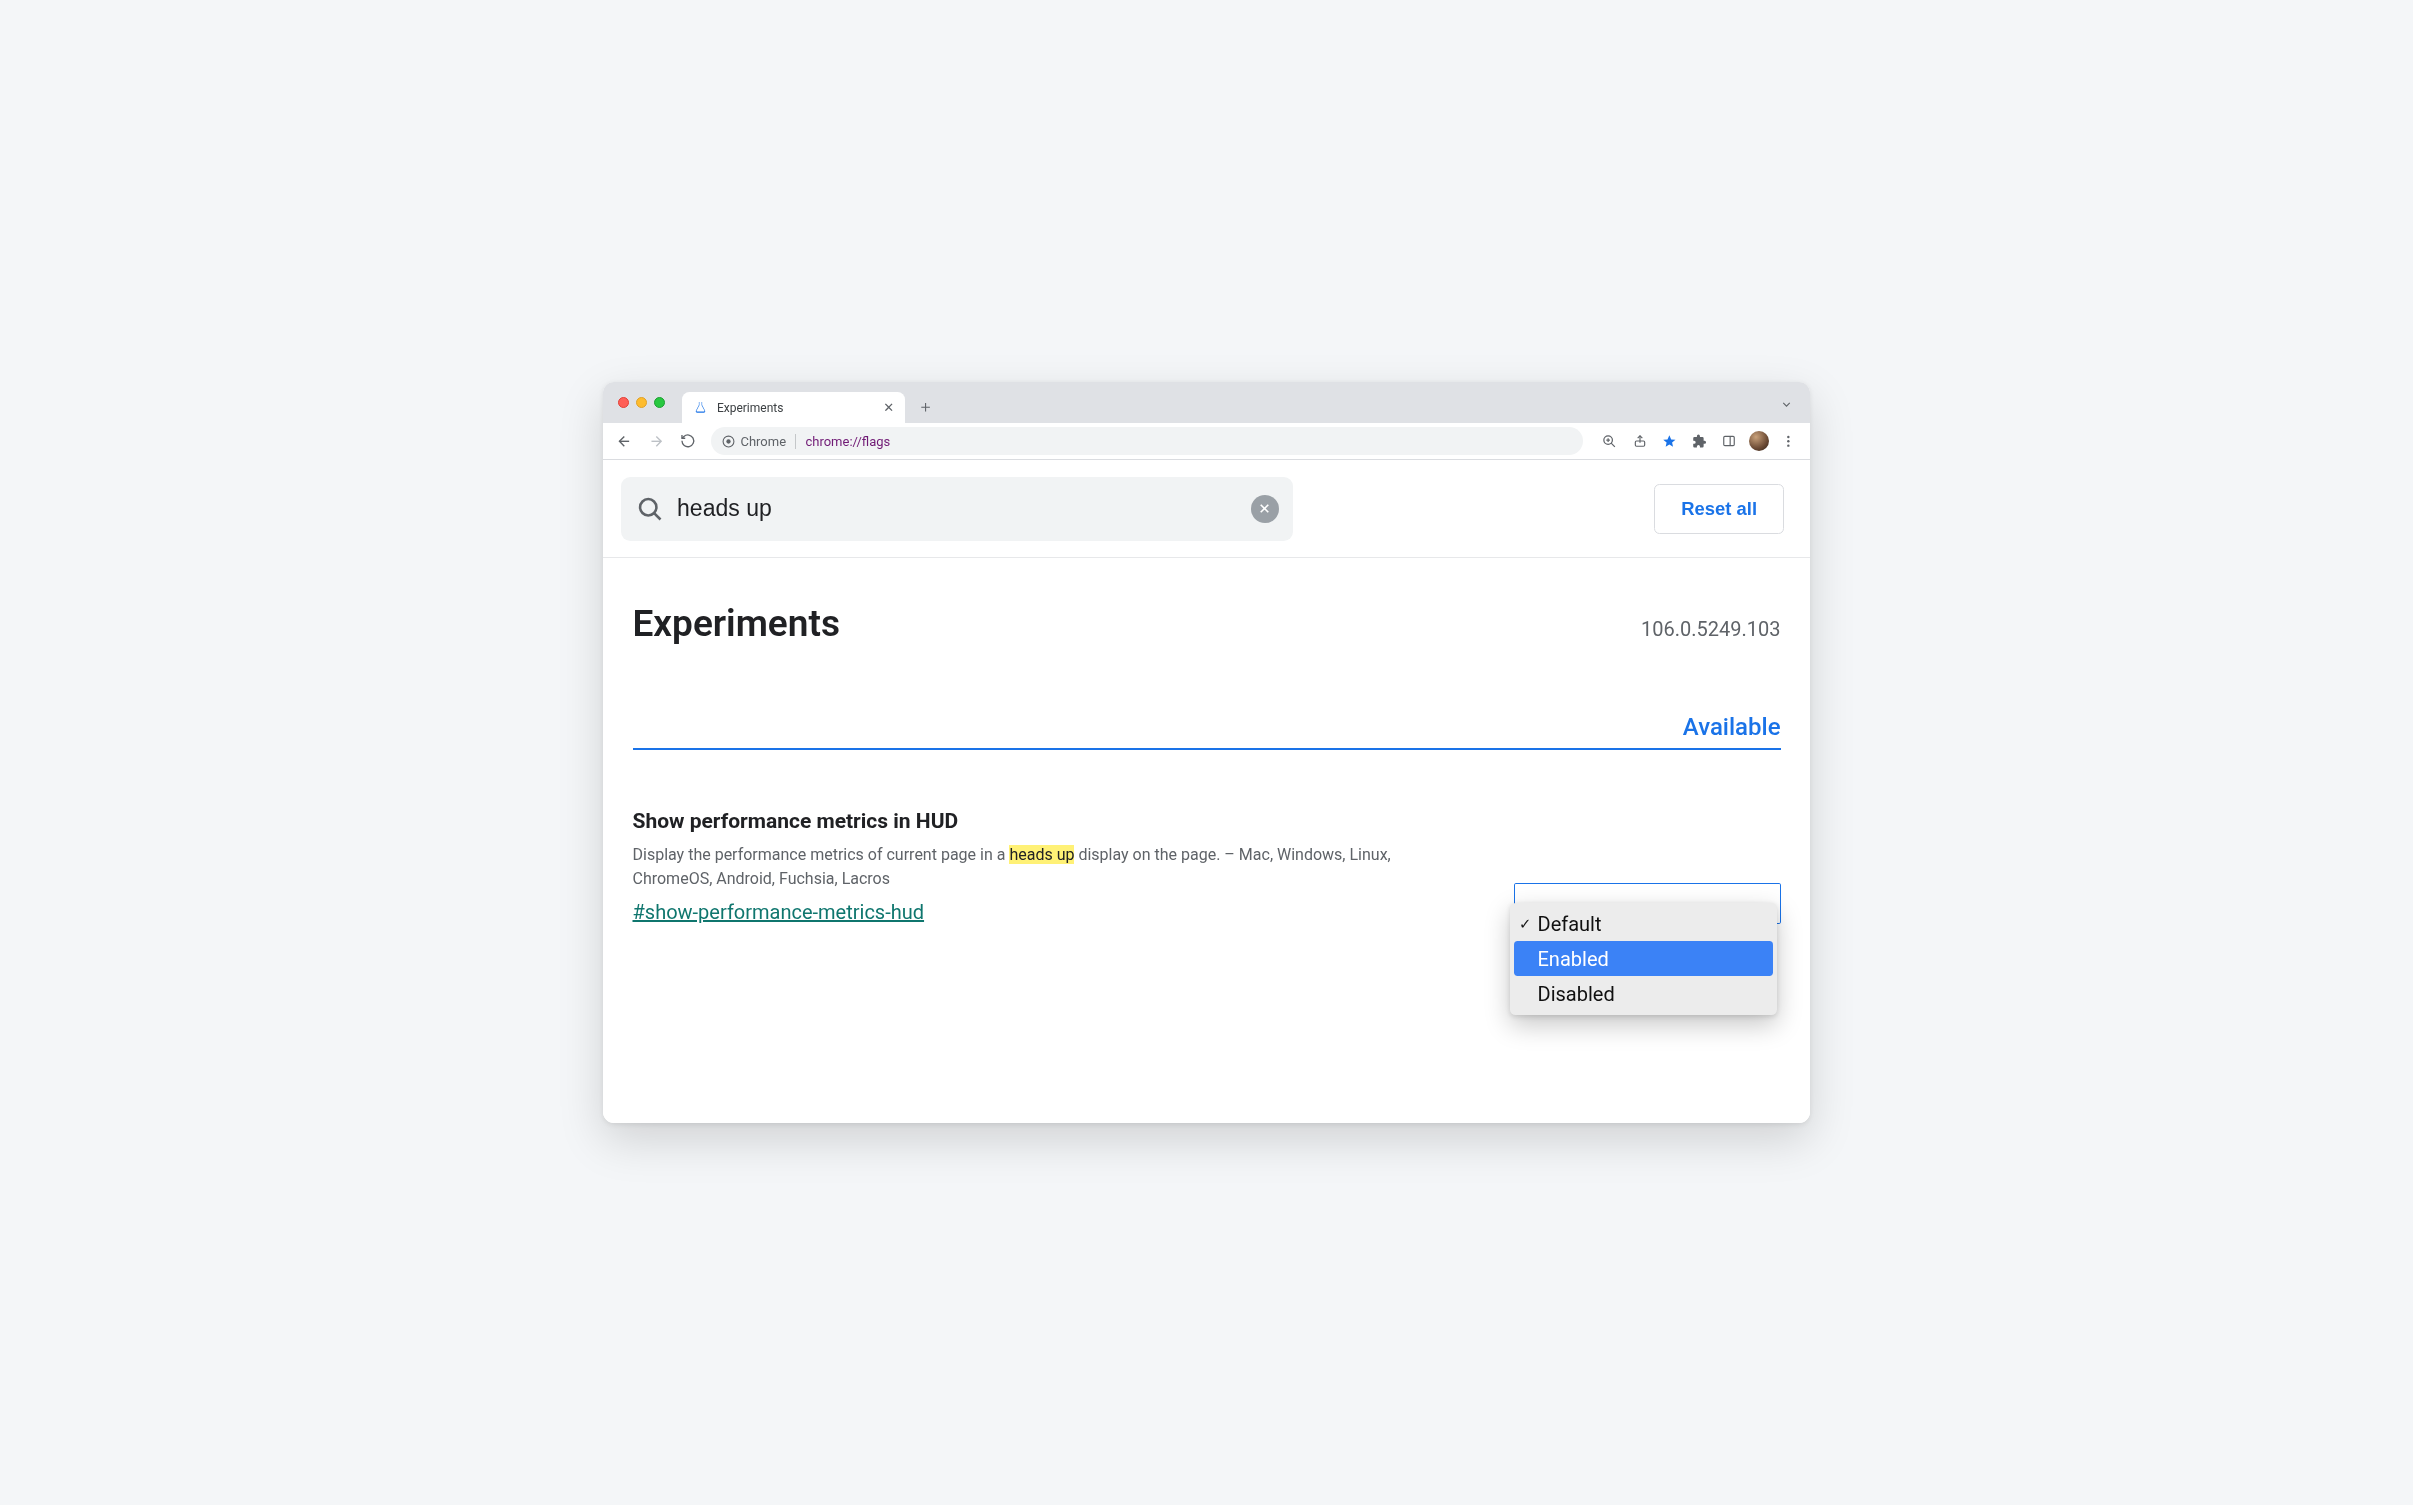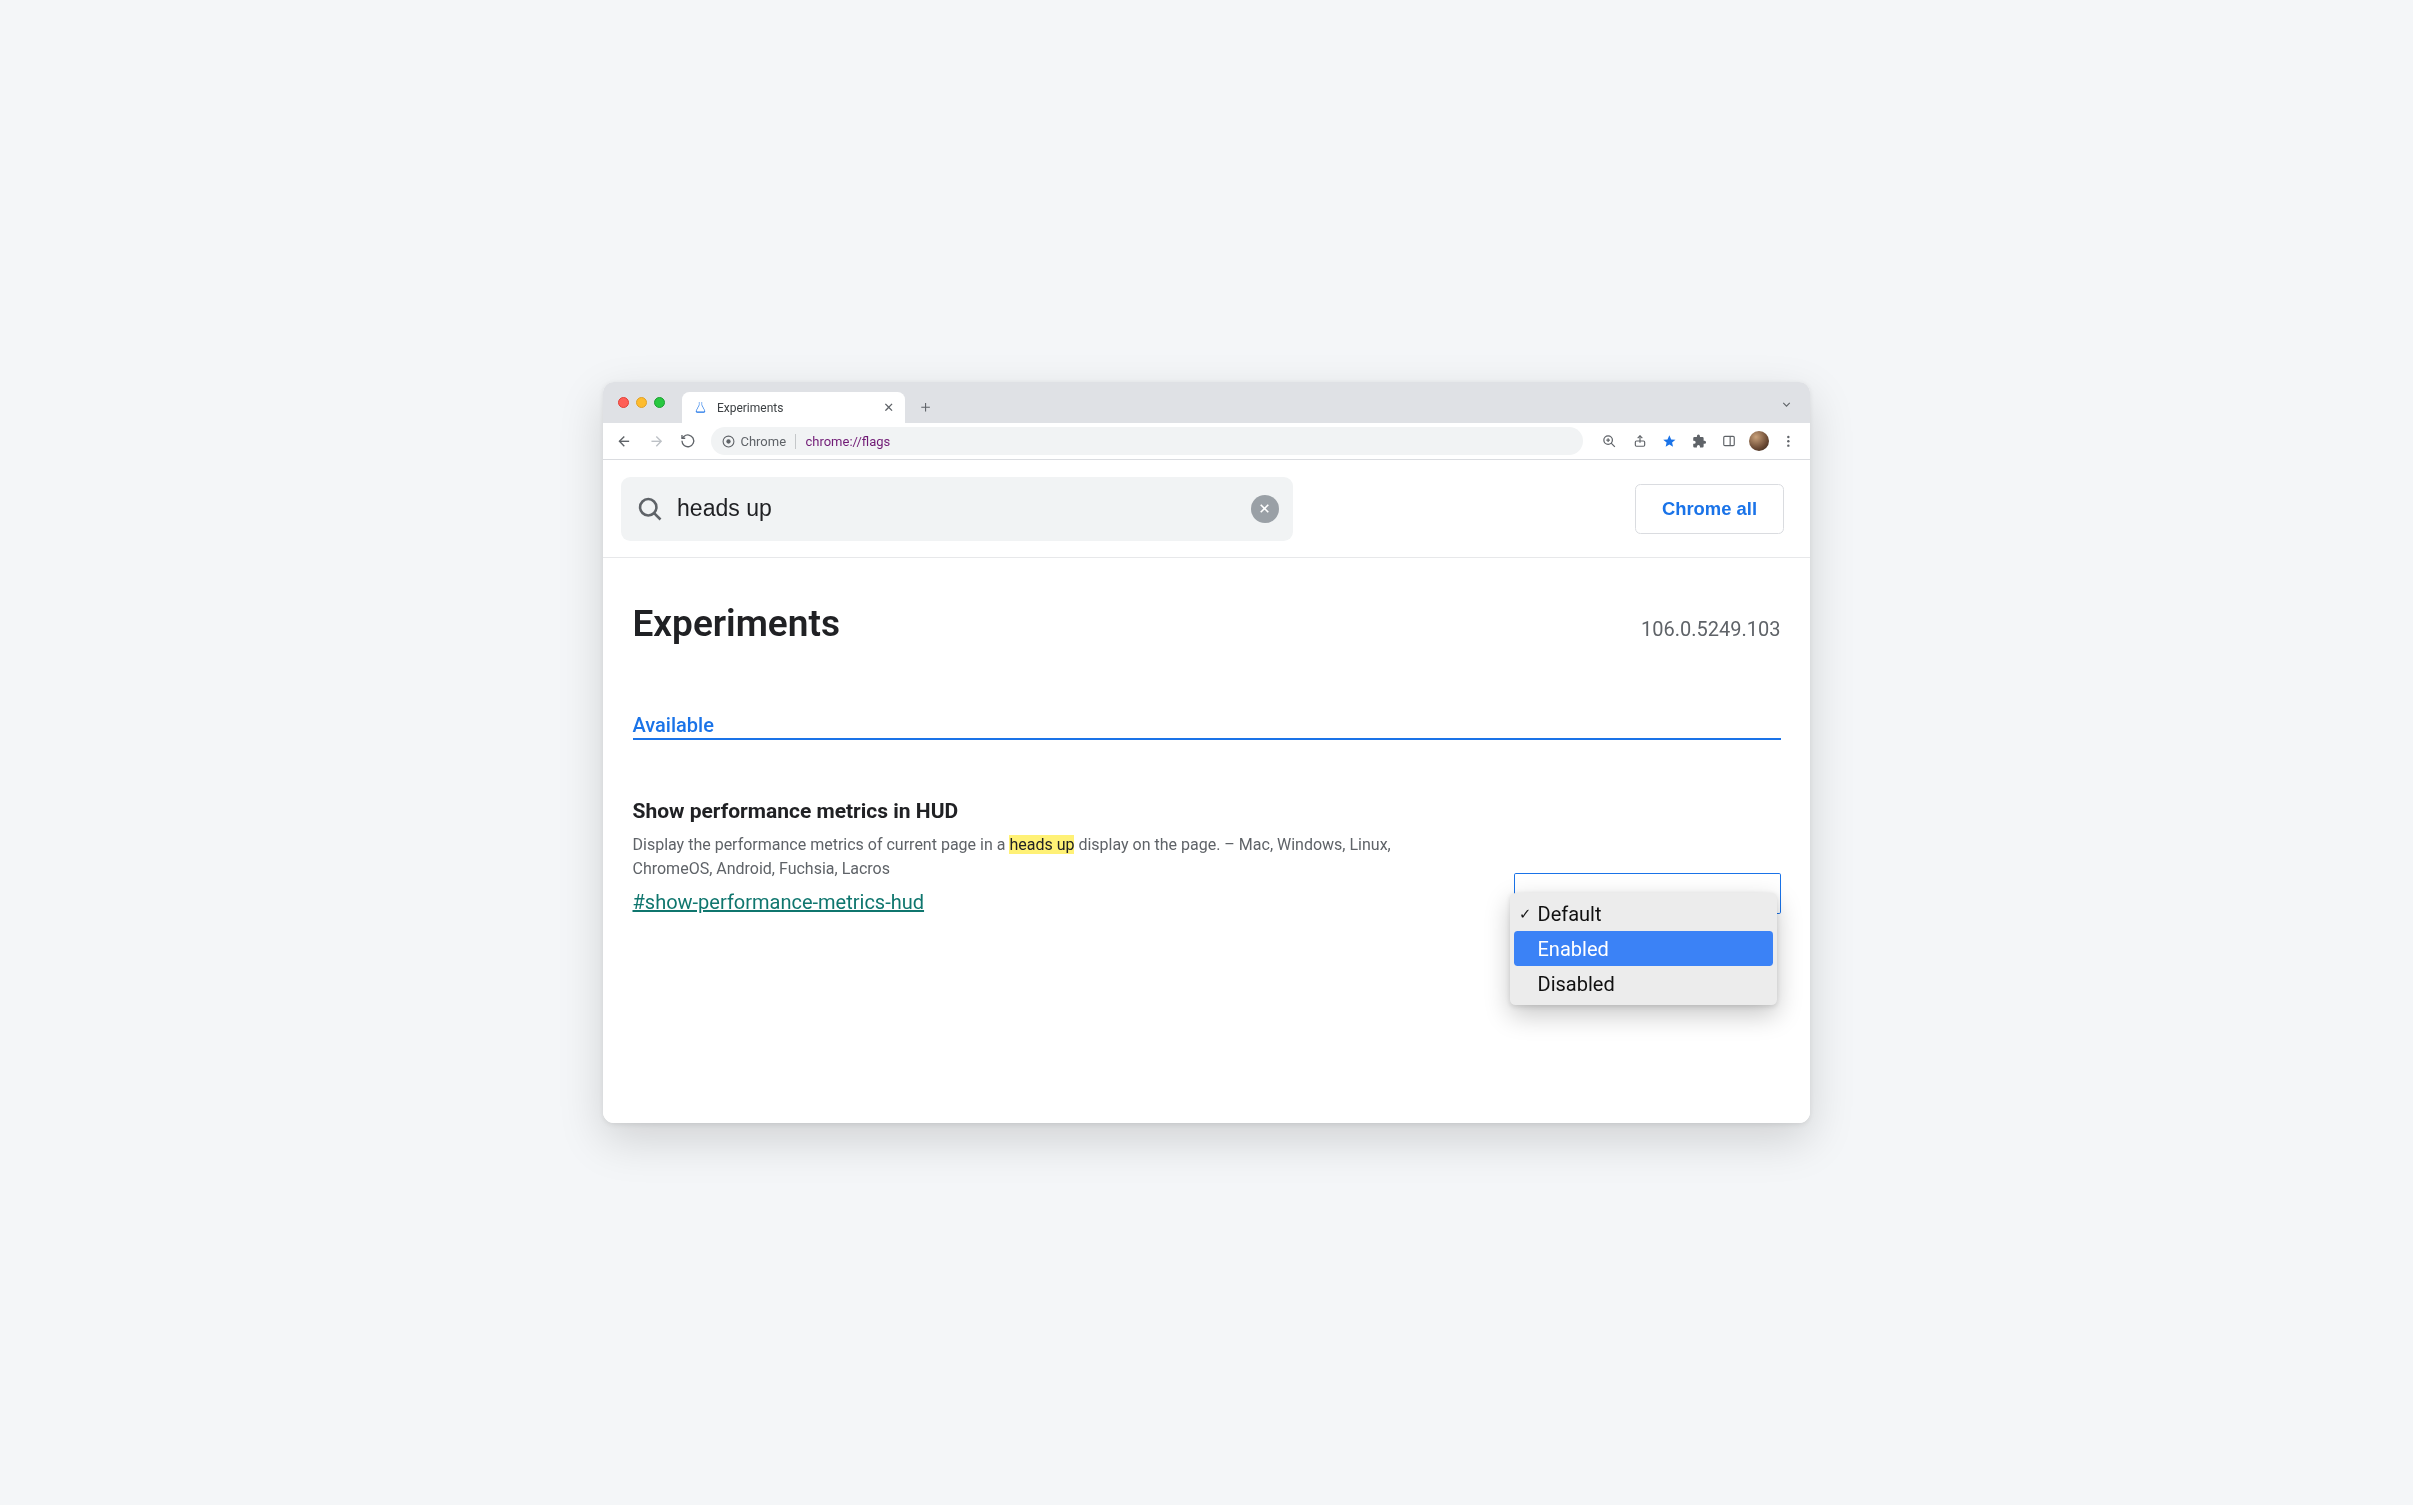--- a/index.html
+++ b/index.html
@@ -166,21 +166,21 @@
     display:flex; align-items:baseline; justify-content:space-between;
     padding: 44px 29.5px 9.2px 29.5px;
   }
   .header-row h1 { font-size: 37px; font-weight:600; color:#202124; }
   .version { font-size: 20px; color:#5f6368; }
 
   .tabs {
     display:flex; margin: 46px 29.5px 0 29.5px;
   }
   .tabitem {
-    flex:1; text-align:left; font-size:20px; padding: 13px 0 1px 0;
+    flex:1; text-align:right; font-size:24px; padding: 13px 0 7px 0;
     cursor:pointer; color:#5f6368;
     border-bottom: 0.9px solid #5f6368;
   }
   .tabitem.active {
     color:#1a73e8; font-weight:500;
     border-bottom: 2.8px solid #1a73e8;
   }
 
   .flag {
     padding: 59px 29.5px 37px 29.5px;
@@ -338,21 +338,21 @@
             </svg>
         </span>
         <input value="heads up" style="">
         <span class="clear">
           <svg width="13" height="13" viewBox="0 0 24 24" stroke="#fff" stroke-width="3">
               <line x1="5" y1="5" x2="19" y2="19"></line>
               <line x1="19" y1="5" x2="5" y2="19"></line>
             </svg>
         </span>
       </div>
-      <button class="reset">Chrome all</button>
+      <button class="reset">Reset all</button>
     </div>
 
     <div class="header-row">
       <h1>Experiments</h1>
       <span class="version">106.0.5249.103</span>
     </div>
 
     <div class="tabs">
       <div class="tabitem active">Available</div>
     </div>

